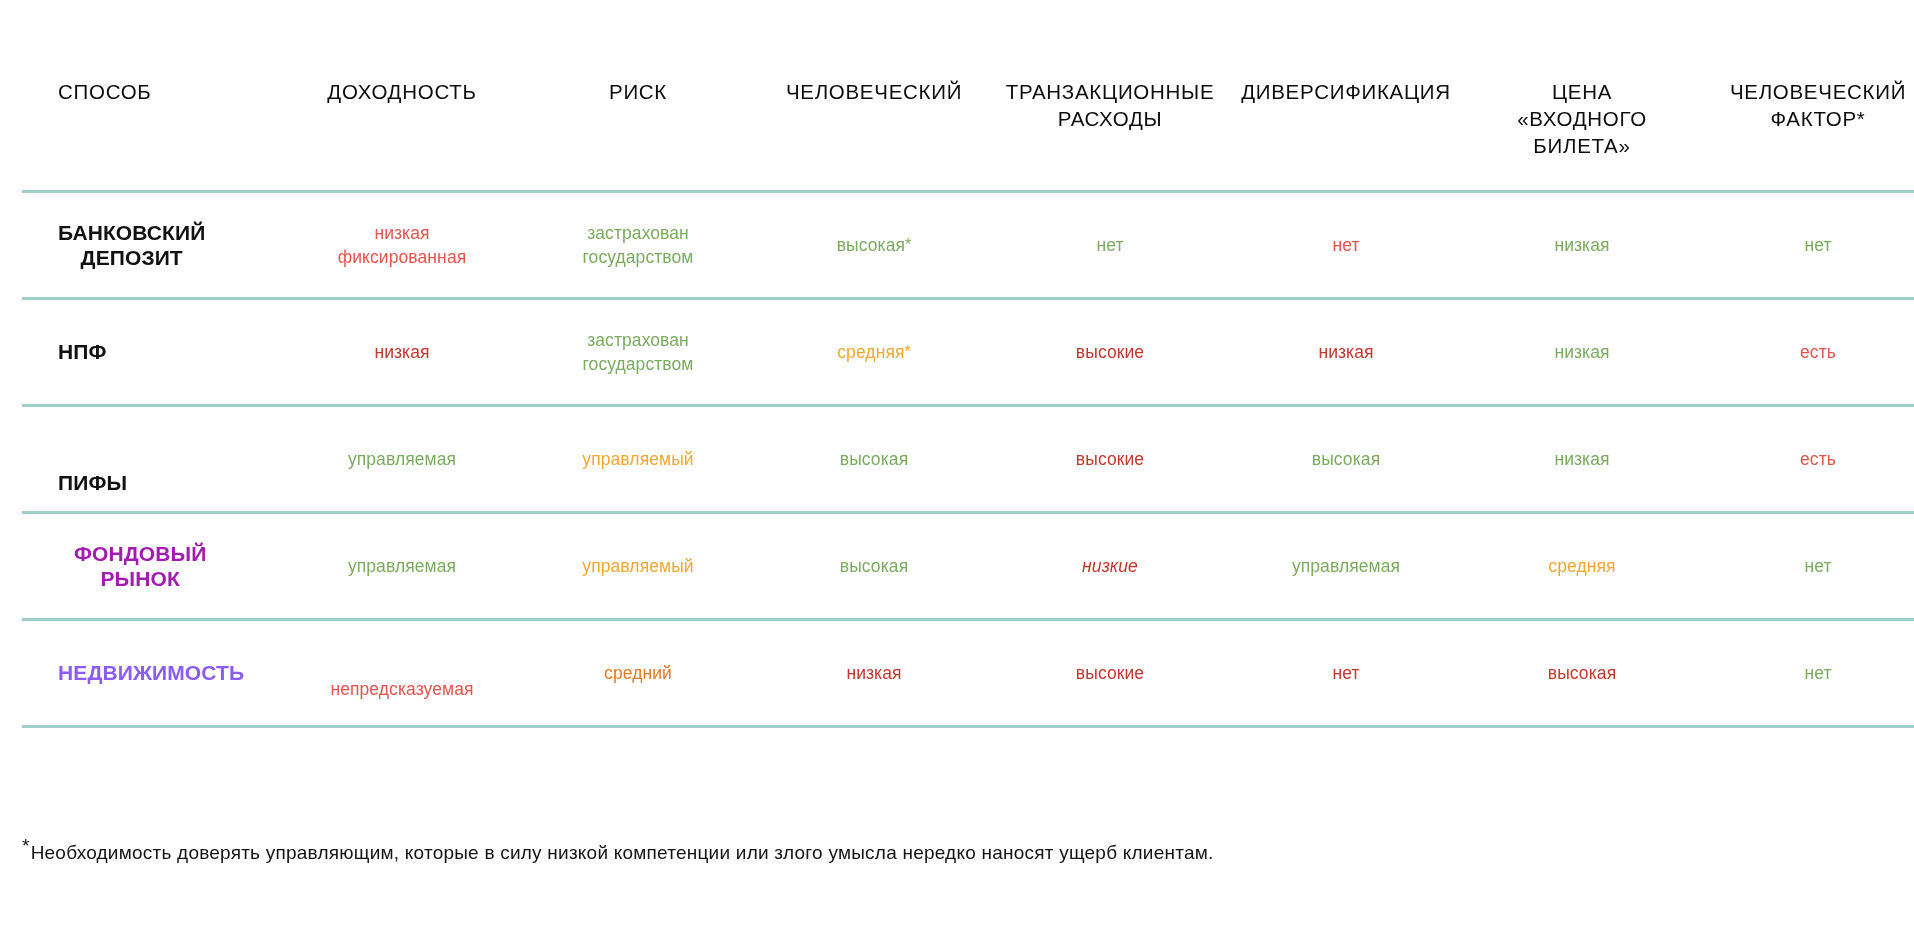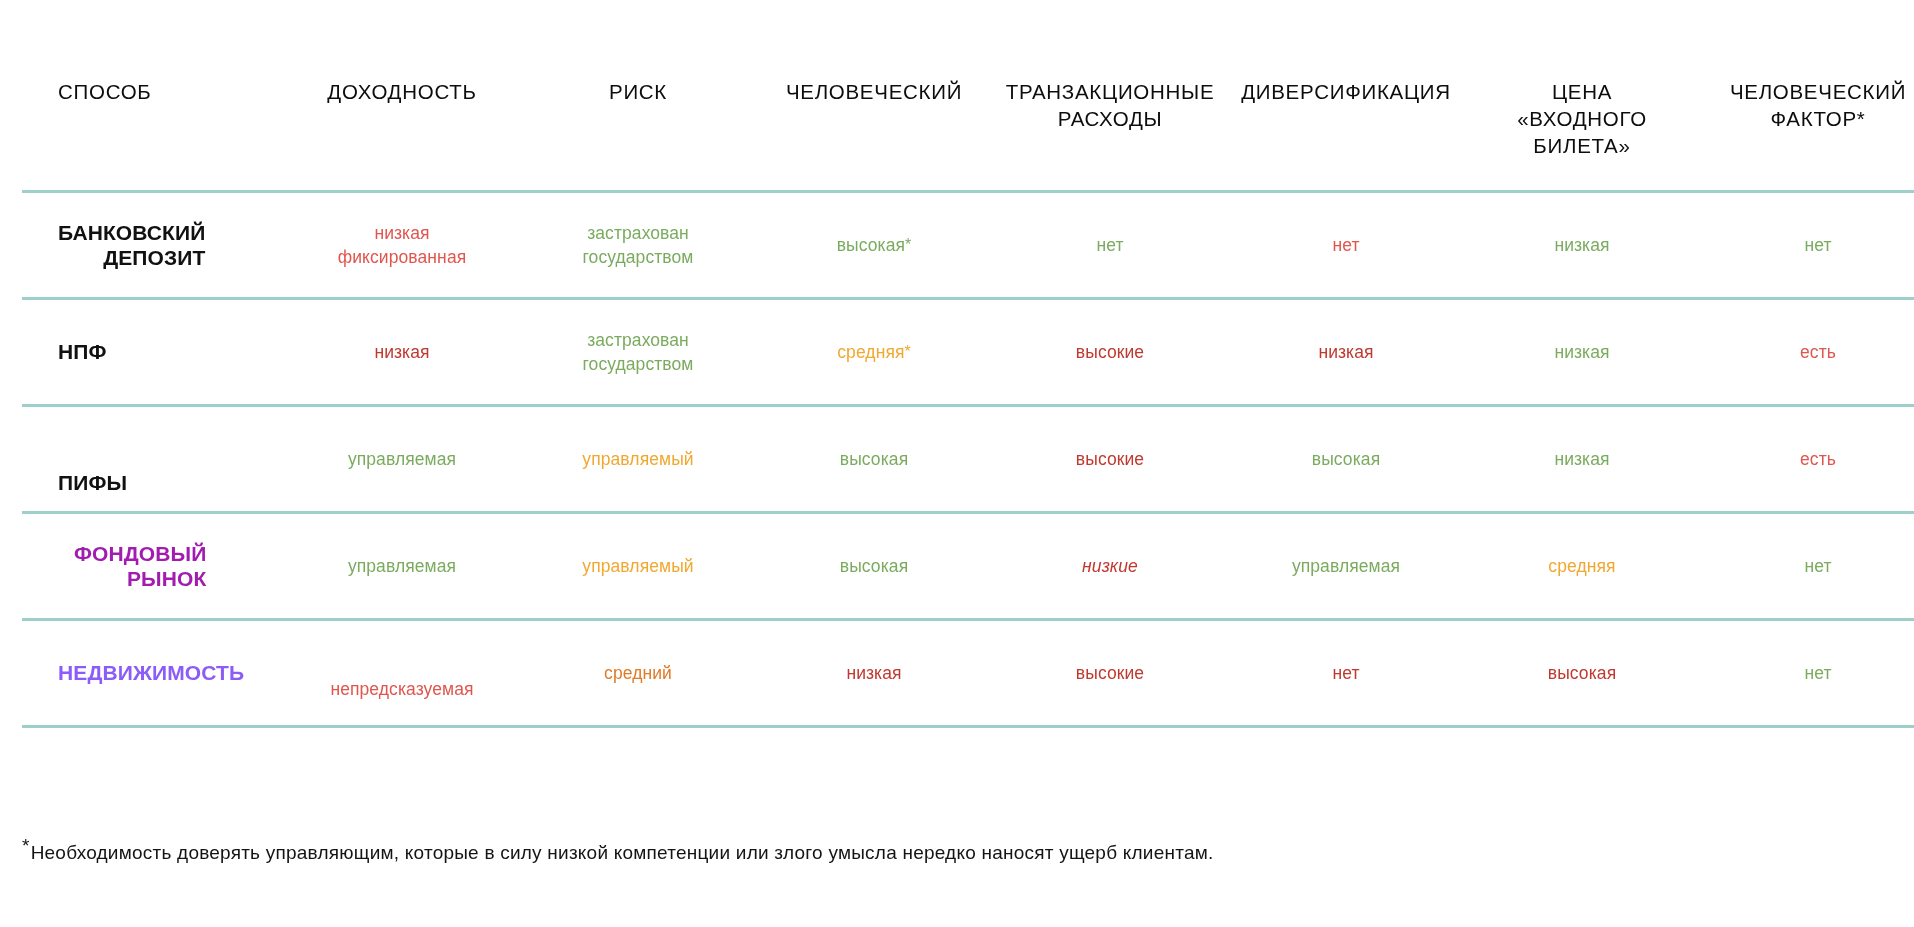--- a/index.html
+++ b/index.html
@@ -88,21 +88,21 @@
     padding-left: 36px;
   }
 
   .method-label {
     font-size: 21px;
     font-weight: 700;
     letter-spacing: 0.005em;
     line-height: 1.22;
     color: #111111;
     white-space: pre-line;
-    text-align: right;
+    text-align: center;
   }
 
   .val {
     font-size: 17.5px;
     font-weight: 400;
     line-height: 1.38;
     letter-spacing: 0.005em;
     text-align: center;
     white-space: pre-line;
     position: relative;

